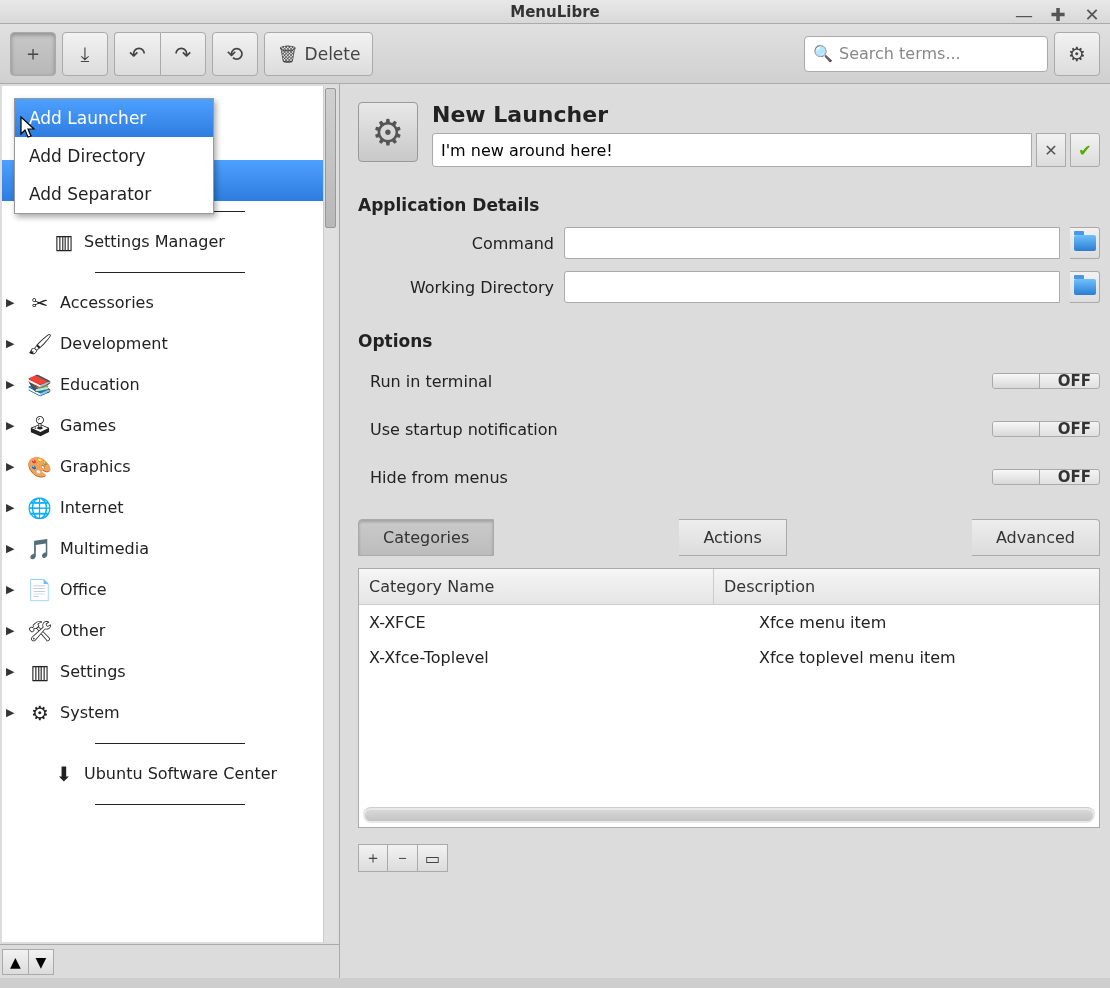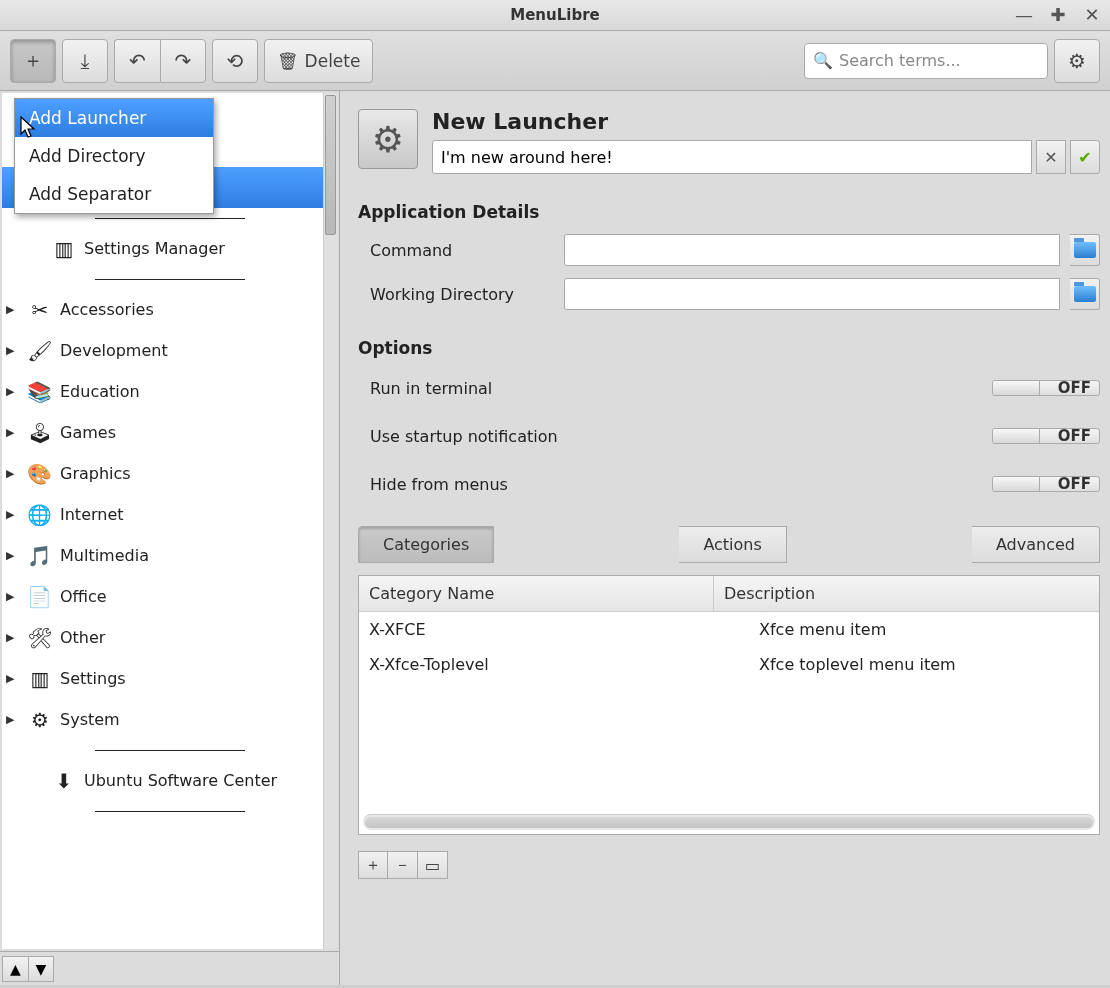--- a/index.html
+++ b/index.html
@@ -1,18 +1,18 @@
 <!DOCTYPE html>
 <html><head>
 <meta charset="utf-8">
 <style>
 * { box-sizing: border-box; margin: 0; padding: 0; font-family: "DejaVu Sans", "Liberation Sans", sans-serif; }
 body { background: #cecece; width: 1110px; height: 988px; overflow: hidden; position: relative; }
 
-.titlebar { height: 31px; background: linear-gradient(#e8e8e8, #d8d8d8); display: flex; align-items: center; justify-content: center; position: relative; border-bottom: 1px solid #aaa; }
+.titlebar { height: 24px; background: linear-gradient(#e8e8e8, #d8d8d8); display: flex; align-items: center; justify-content: center; position: relative; border-bottom: 1px solid #aaa; }
 .titlebar-title { font-weight: bold; font-size: 15px; color: #333; }
 .titlebar-btns { position: absolute; right: 8px; top: 4px; display: flex; gap: 14px; }
 .tb-btn { width: 20px; height: 20px; display: flex; align-items: center; justify-content: center; color: #555; cursor: pointer; font-size: 18px; }
 
 .toolbar { height: 60px; background: linear-gradient(#e0e0e0, #d0d0d0); border-bottom: 1px solid #aaa; display: flex; align-items: center; padding: 0 10px; gap: 6px; }
 .tbtn { min-width: 46px; height: 44px; background: linear-gradient(#f2f2f2, #dcdcdc); border: 1px solid #aaa; border-radius: 4px; display: flex; align-items: center; justify-content: center; cursor: pointer; font-size: 20px; color: #444; }
 .tbtn.pressed { background: linear-gradient(#c8c8c8, #b8b8b8); box-shadow: inset 0 2px 4px rgba(0,0,0,0.3); }
 .tbtn-group { display: flex; gap: 0; }
 .tbtn-group .tbtn:first-child { border-radius: 4px 0 0 4px; border-right: none; }
 .tbtn-group .tbtn:last-child { border-radius: 0 4px 4px 0; }
@@ -45,21 +45,21 @@
 .header-text { flex: 1; display: flex; flex-direction: column; gap: 6px; }
 .title-h { font-size: 22px; font-weight: bold; color: #222; }
 .comment-row { display: flex; gap: 4px; }
 .comment-input { flex: 1; height: 34px; background: #fff; border: 1px solid #aaa; border-radius: 3px 0 0 3px; padding: 0 8px; font-size: 16px; }
 .comment-btn { width: 30px; height: 34px; background: linear-gradient(#f2f2f2,#dcdcdc); border: 1px solid #aaa; display: flex; align-items: center; justify-content: center; cursor: pointer; font-size: 16px; }
 .comment-btn.clear { border-radius: 0; color: #555; font-weight: bold; }
 .comment-btn.apply { border-radius: 0 3px 3px 0; color: #5a0; }
 
 .section-label { font-size: 17px; font-weight: bold; color: #222; margin-top: 16px; }
 .form-row { display: flex; align-items: center; gap: 10px; margin-left: 12px; }
-.form-row label { width: 184px; font-size: 16px; color: #222; }
+.form-row label { width: 184px; font-size: 16px; color: #222; text-align: right; }
 .form-row input { flex: 1; height: 32px; background: #fff; border: 1px solid #aaa; border-radius: 3px 0 0 3px; padding: 0 6px; font-size: 15px; }
 .browse-btn { width: 30px; height: 32px; background: linear-gradient(#f2f2f2,#dcdcdc); border: 1px solid #aaa; border-left: none; border-radius: 0 3px 3px 0; display: flex; align-items: center; justify-content: center; cursor: pointer; }
 
 .opt-row { display: flex; align-items: center; margin-left: 12px; height: 36px; }
 .opt-row label { flex: 1; font-size: 16px; color: #222; }
 .toggle { width: 108px; height: 16px; background: linear-gradient(#f4f4f4,#e0e0e0); border: 1px solid #aaa; border-radius: 3px; display: flex; align-items: center; justify-content: flex-end; padding-right: 8px; font-weight: bold; font-size: 15px; color: #333; cursor: pointer; position: relative; }
 .toggle::before { content:""; position: absolute; left: 0; top: 0; bottom: 0; width: 46px; background: linear-gradient(#f8f8f8,#d8d8d8); border-right: 1px solid #aaa; border-radius: 2px 0 0 2px; }
 
 .tabs { display: flex; justify-content: space-between; margin-top: 12px; }
 .tab { padding: 8px 24px; background: linear-gradient(#ededed,#dcdcdc); border: 1px solid #aaa; cursor: pointer; font-size: 16px; color: #333; }

